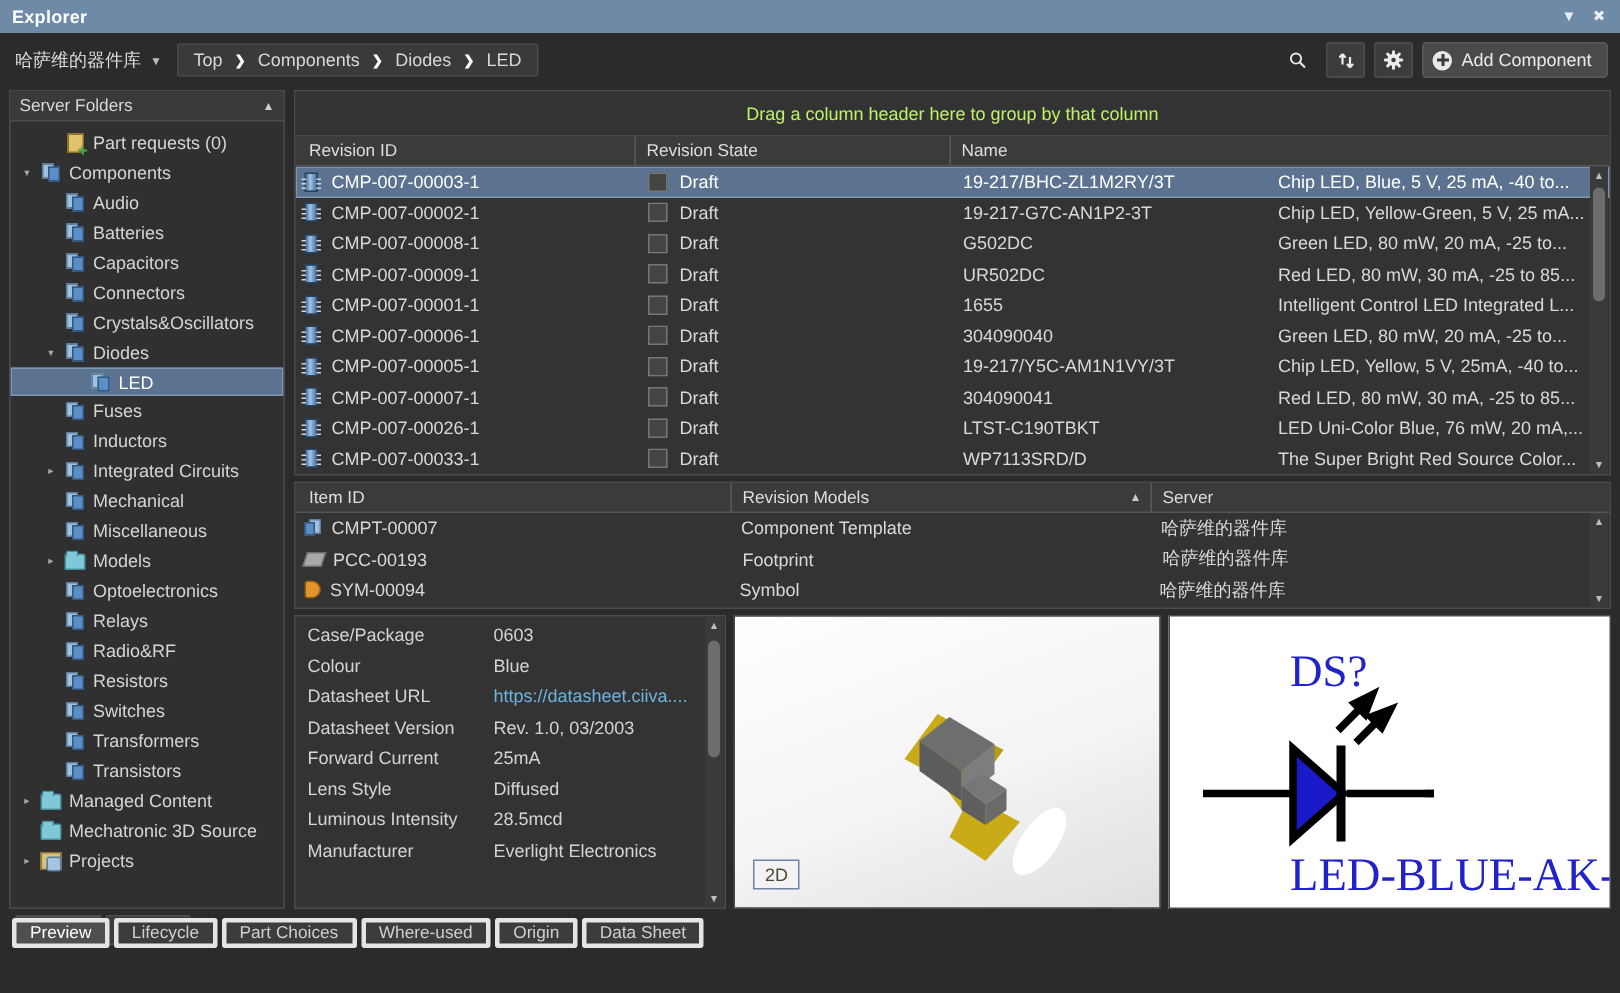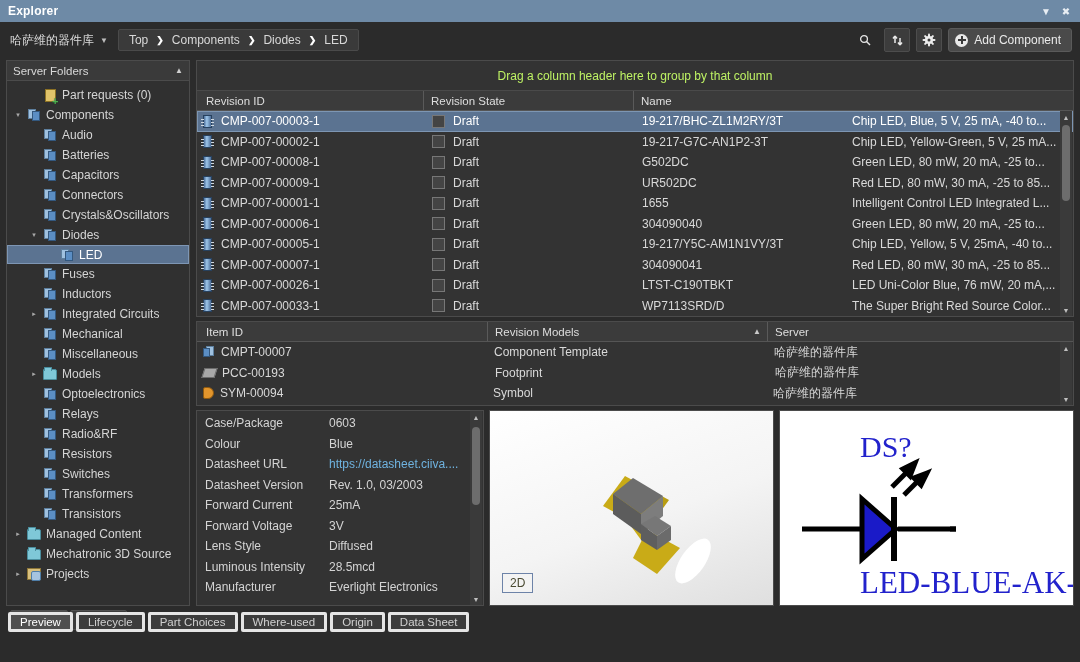--- a/index.html
+++ b/index.html
@@ -721,24 +721,20 @@
             <span class="pname">Datasheet URL</span>
             <span class="pval link">https://datasheet.ciiva....</span>
           </div>
           <div class="prow">
             <span class="pname">Datasheet Version</span>
             <span class="pval">Rev. 1.0, 03/2003</span>
           </div>
           <div class="prow">
             <span class="pname">Forward Current</span>
             <span class="pval">25mA</span>
-          </div>
-          <div class="prow">
-            <span class="pname">Forward Voltage</span>
-            <span class="pval">3V</span>
           </div>
           <div class="prow">
             <span class="pname">Lens Style</span>
             <span class="pval">Diffused</span>
           </div>
           <div class="prow">
             <span class="pname">Luminous Intensity</span>
             <span class="pval">28.5mcd</span>
           </div>
           <div class="prow">

